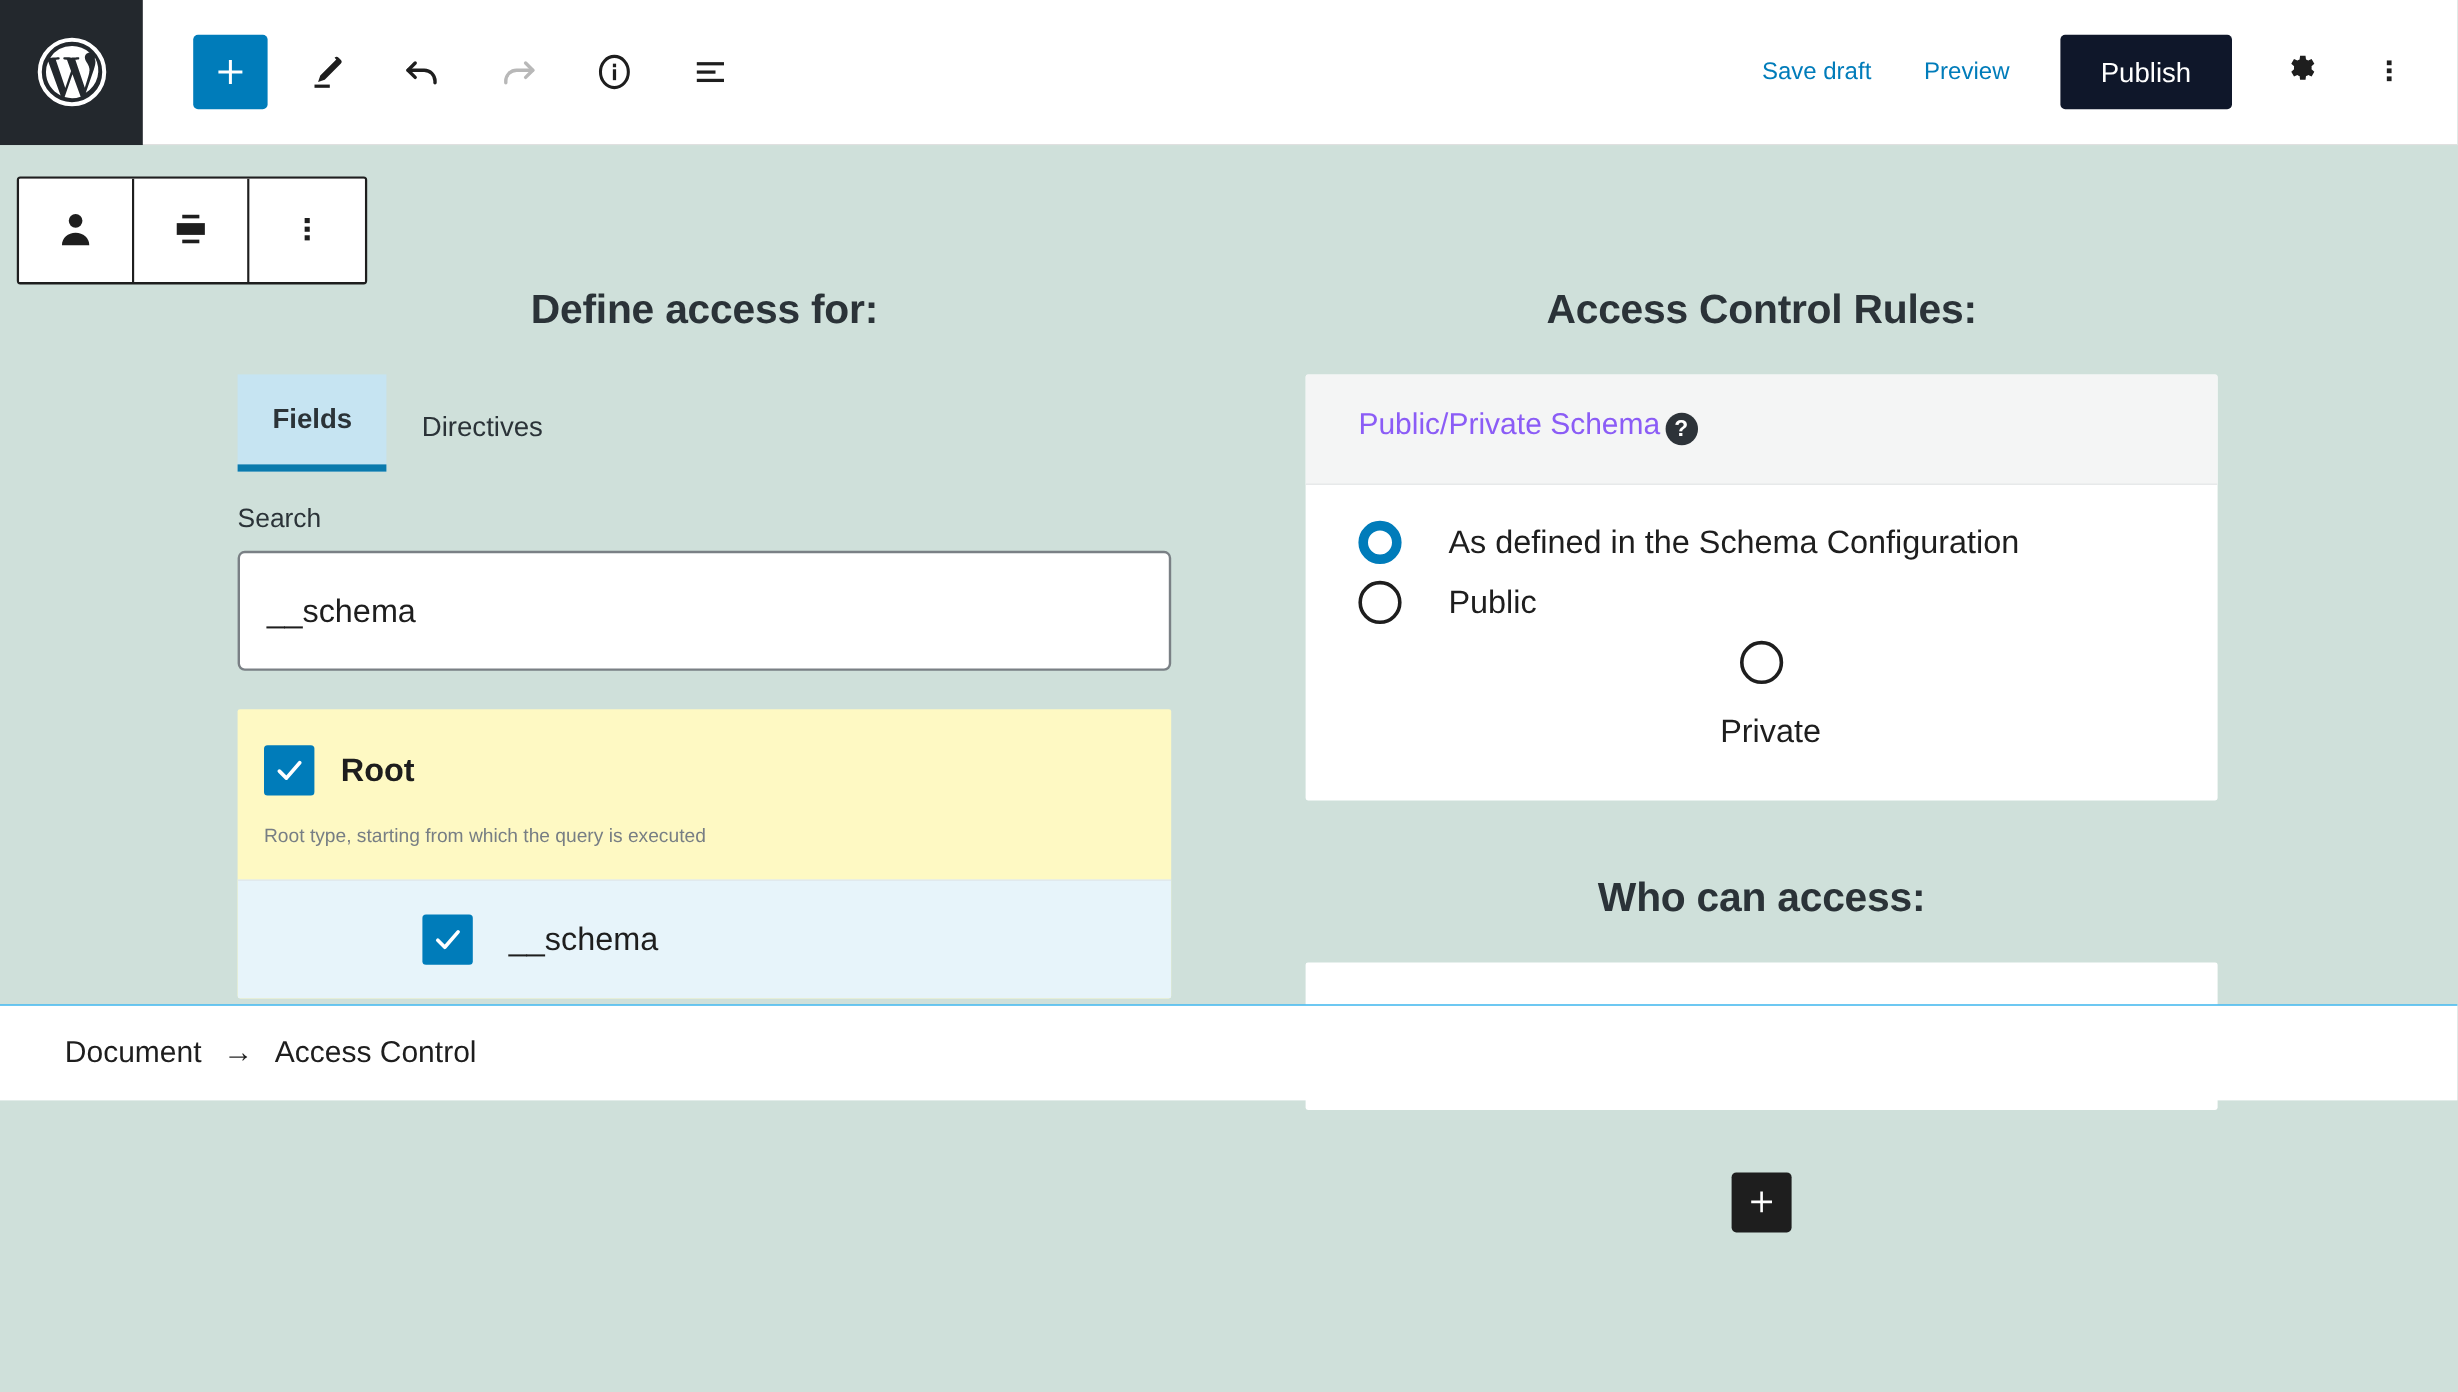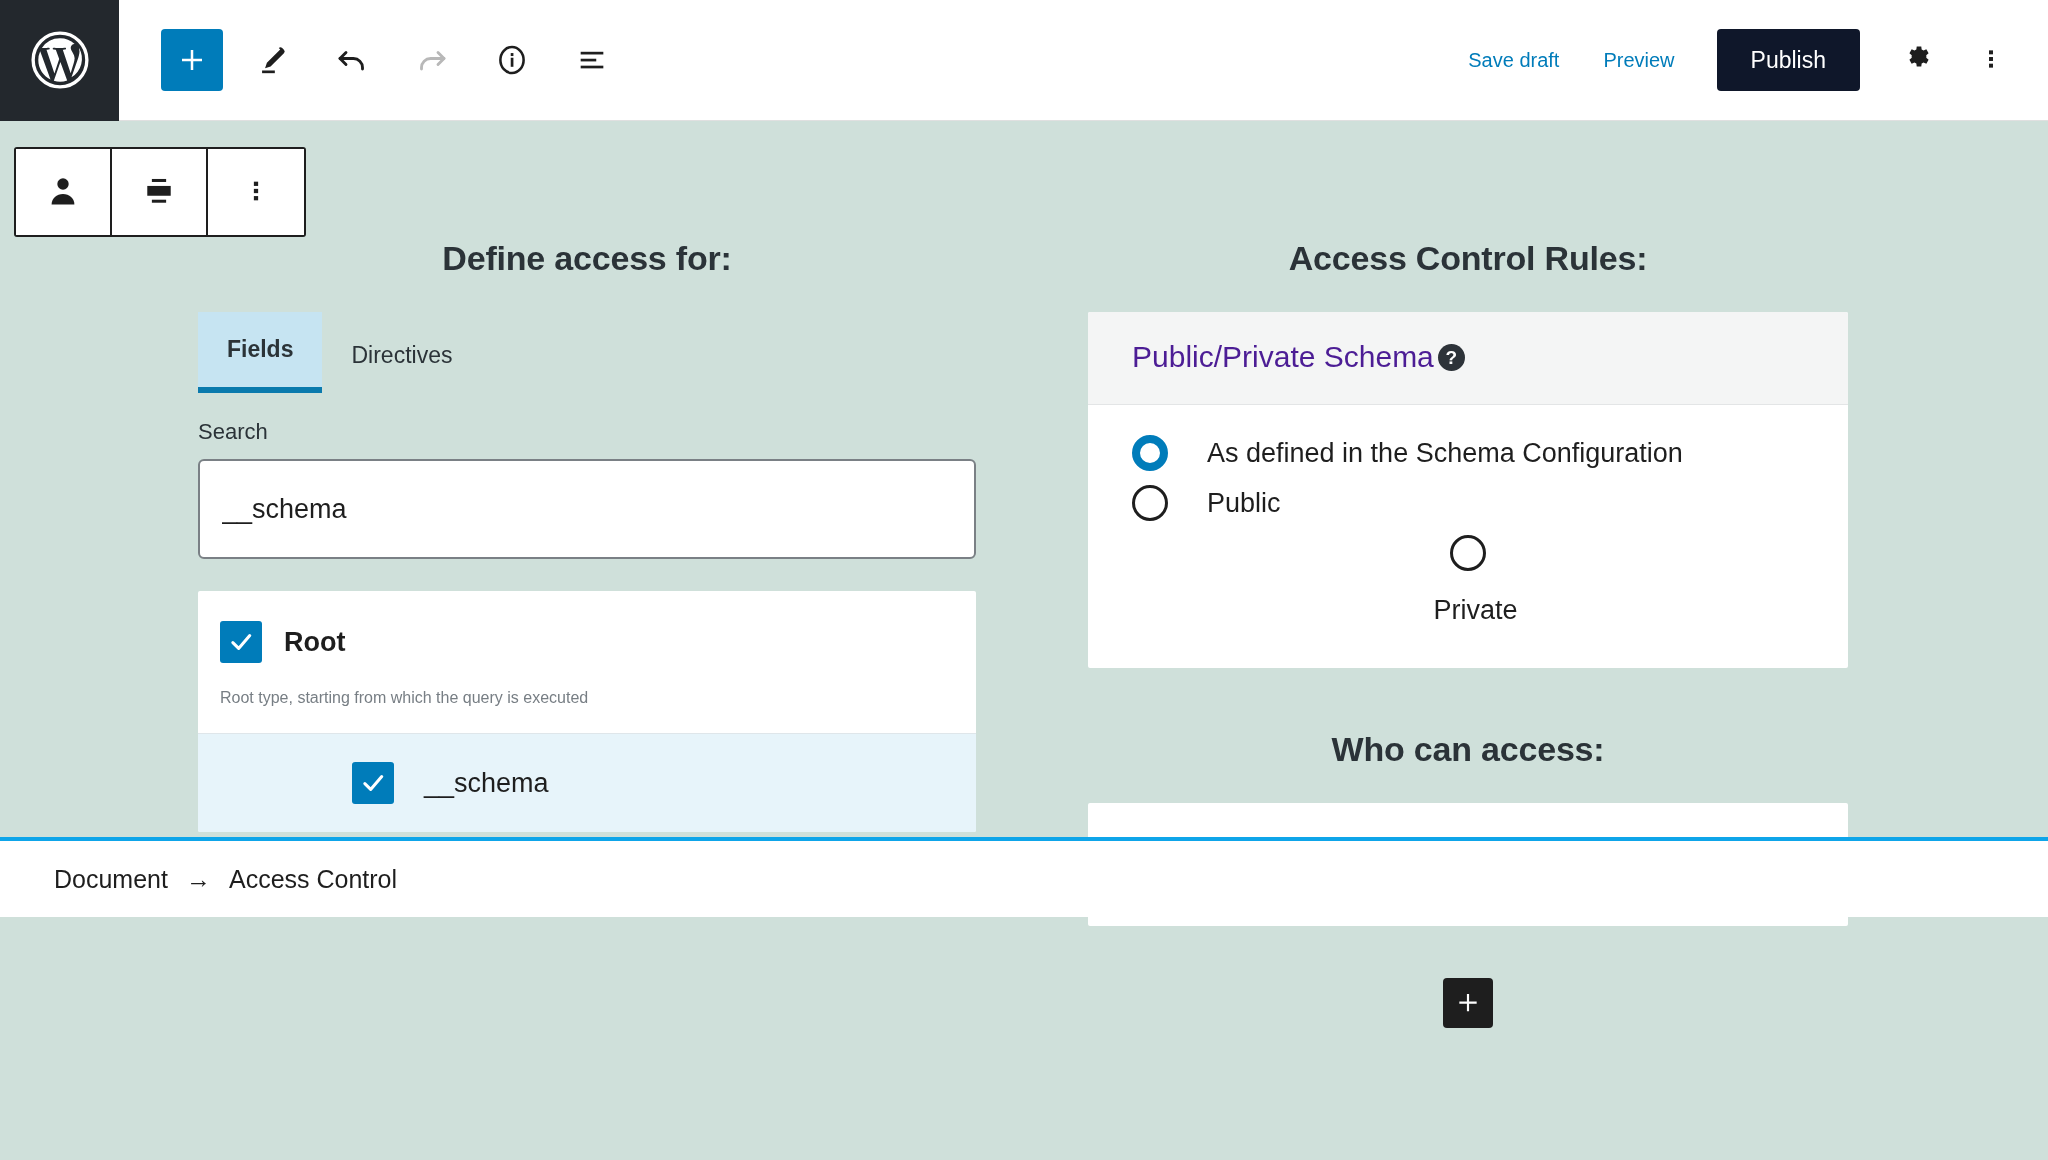--- a/index.html
+++ b/index.html
@@ -205,21 +205,21 @@
     font-family: "Liberation Sans", sans-serif;
     font-size: 27px;
     color: #1e1e1e;
     padding: 0 22px;
     outline: none;
   }
 
   
   .list-card {
     margin-top: 32px;
-    background: #ffffff;
+    background: #fef9c3;
     border-radius: 2px;
     overflow: hidden;
   }
   .list-row {
     padding: 30px 22px 26px 22px;
   }
   .list-row-head {
     display: flex;
     align-items: center;
     gap: 22px;
@@ -268,22 +268,22 @@
   }
   .rule-card-header {
     background: #f4f5f5;
     border-bottom: 1px solid #e3e5e6;
     padding: 30px 44px 32px 44px;
     display: flex;
     align-items: flex-start;
     gap: 4px;
   }
   .rule-card-title {
-    font-size: 30px;
-    color: #4c1d95;
+    font-size: 25px;
+    color: #8b5cf6;
     line-height: 1;
     text-align: right;
   }
   .help-icon {
     display: inline-flex;
     align-items: center;
     justify-content: center;
     width: 27px;
     height: 27px;
     border-radius: 50%;
@@ -369,21 +369,21 @@
   }
 
   
   .editor-footer {
     position: absolute;
     left: 0;
     bottom: 0;
     width: 100%;
     height: 80px;
     background: #ffffff;
-    border-top: 4px solid #0ea5e9;
+    border-top: 1px solid #0ea5e9;
     display: flex;
     align-items: center;
     padding-left: 52px;
     gap: 16px;
   }
   .crumb {
     font-size: 25px;
     color: #1e1e1e;
     background: none;
     border: none;

